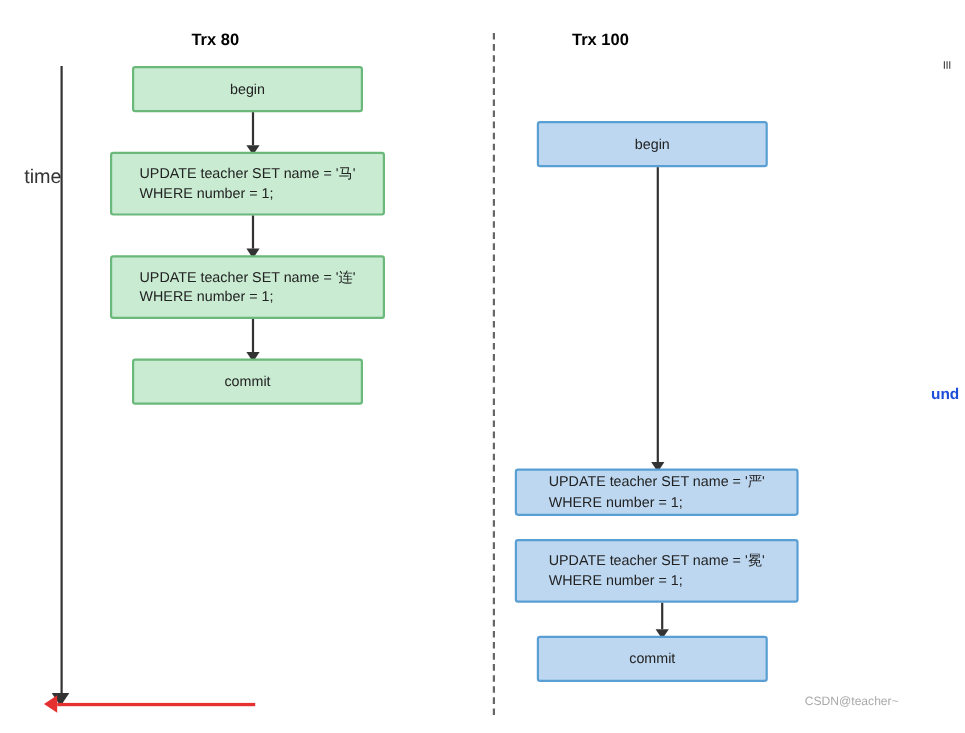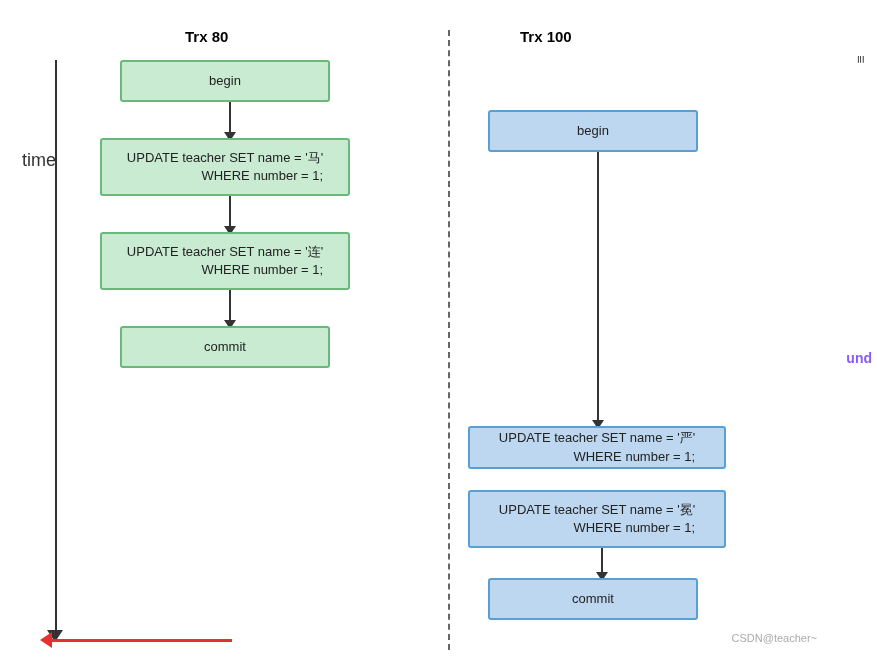--- a/index.html
+++ b/index.html
@@ -21,21 +21,21 @@
     }
 
     
     .col-header {
       position: absolute;
       font-weight: bold;
       font-size: 15px;
       top: 28px;
     }
 
-    #trx80-header { left: 185px; }
+    #trx80-header { left: 174px; }
     #trx120-header { left: 520px; }
 
     
     .time-axis {
       position: absolute;
       left: 55px;
       top: 60px;
       width: 2px;
       height: 580px;
       background: #333;
@@ -72,21 +72,21 @@
     }
 
     
     .flow-box {
       position: absolute;
       border: 2px solid;
       border-radius: 3px;
       display: flex;
       align-items: center;
       justify-content: center;
-      text-align: right;
+      text-align: left;
       padding: 6px 10px;
       font-size: 13px;
       line-height: 1.4;
     }
 
     .green-box {
       background: #c8ebd2;
       border-color: #6ab87a;
       color: #222;
     }
@@ -151,21 +151,21 @@
       writing-mode: vertical-rl;
       color: #444;
     }
 
     .undo-label {
       position: absolute;
       right: 5px;
       top: 350px;
       font-size: 14px;
       font-weight: bold;
-      color: #8b5cf6;
+      color: #1d4ed8;
     }
 
     
     .watermark {
       position: absolute;
       bottom: 22px;
       right: 60px;
       font-size: 11px;
       color: #aaa;
     }

